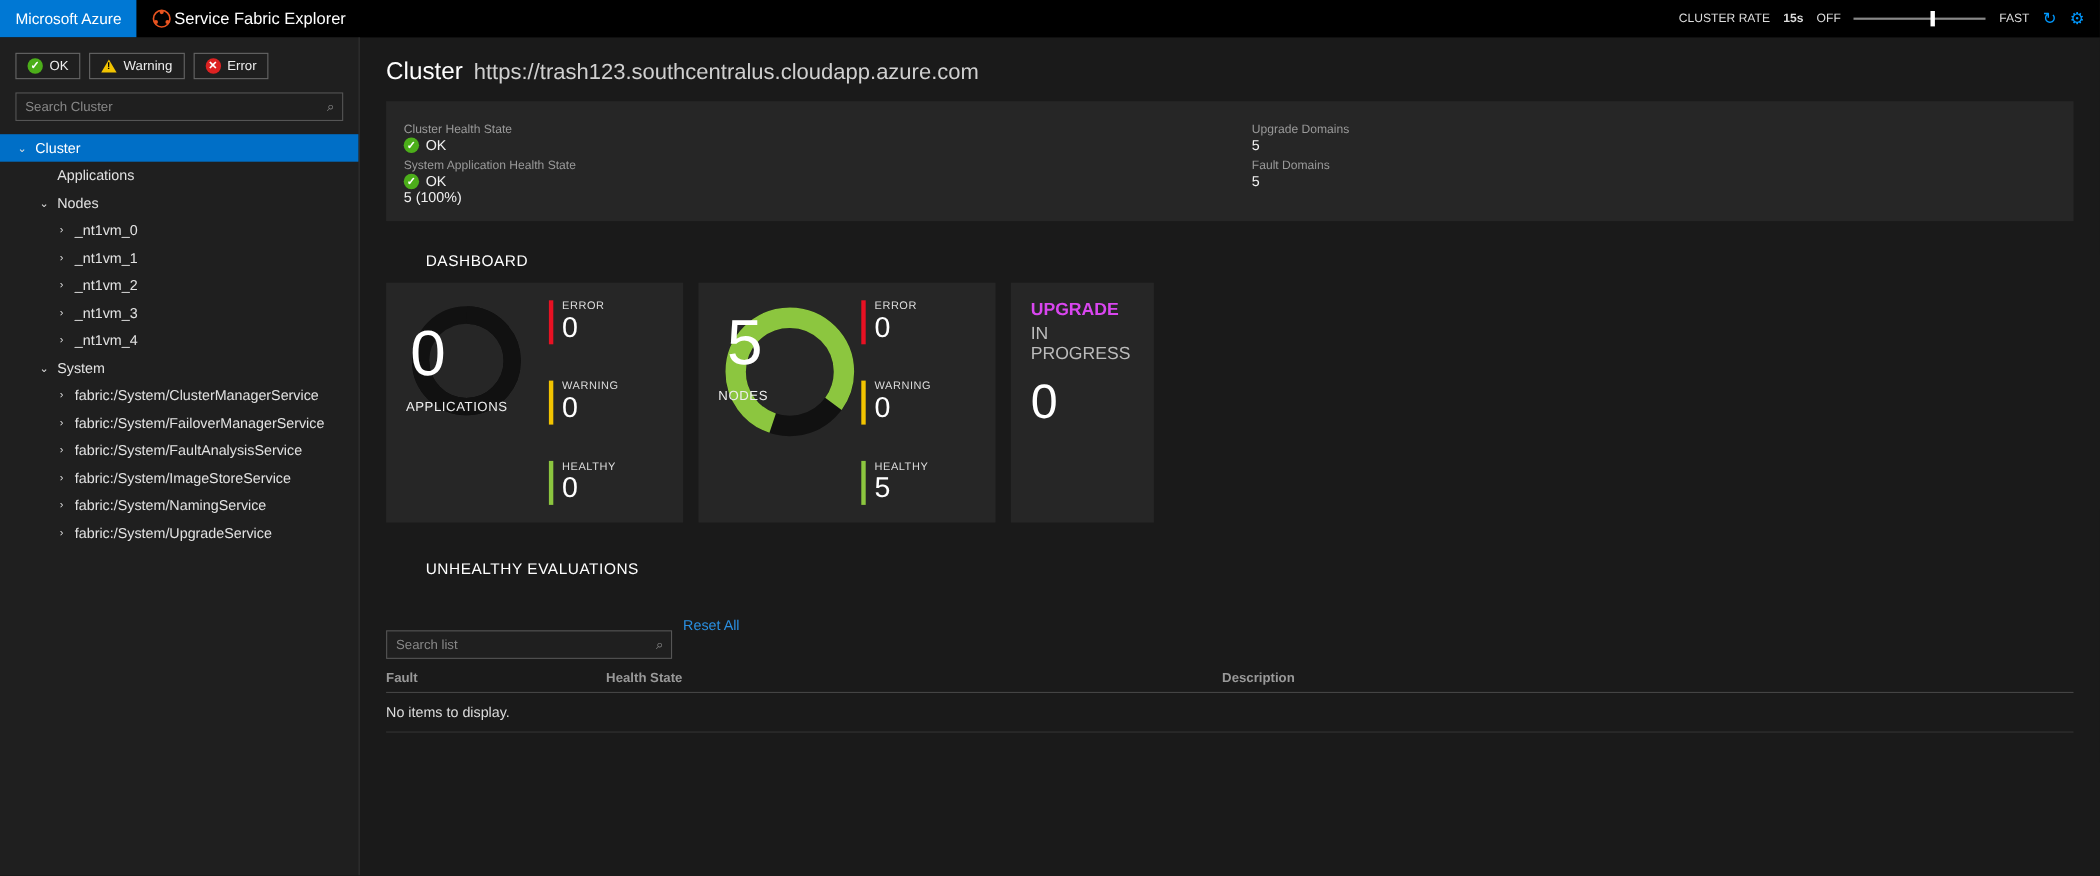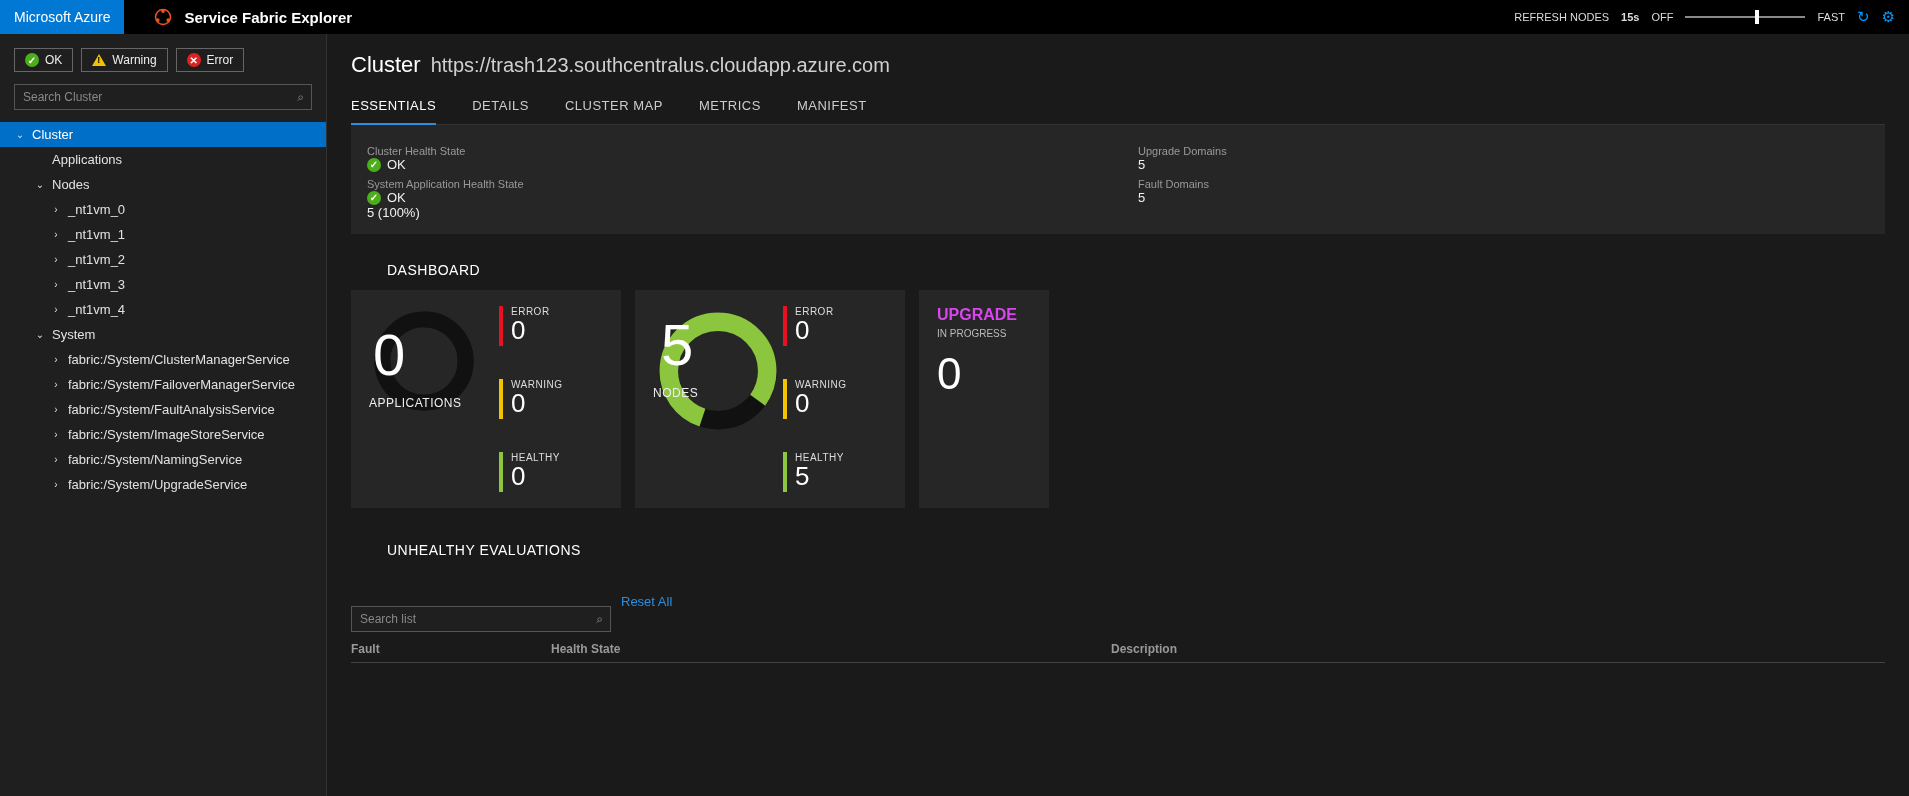--- a/index.html
+++ b/index.html
@@ -24,25 +24,25 @@
     display: flex;
     align-items: center;
     padding: 0 14px;
     color: #fff;
     font-size: 14px;
     font-weight: 400;
   }
   .sfx-brand {
     display: flex;
     align-items: center;
-    padding: 0 30px;
+    padding: 0 14px;
     color: #fff;
     font-size: 15px;
-    font-weight: 700;
-    gap: 12px;
+    font-weight: 400;
+    gap: 2px;
   }
   .sfx-logo {
     width: 18px; height: 18px;
   }
   .topbar-right {
     margin-left: auto;
     display: flex;
     align-items: center;
     gap: 12px;
     padding-right: 14px;
@@ -200,21 +200,21 @@
   .metrics-col { display:flex; flex-direction:column; justify-content:space-between; }
   .metric { display:flex; gap:8px; align-items:flex-start; }
   .bar { width:4px; height:40px; }
   .bar.red { background:#e81123; }
   .bar.yellow { background:#f2c400; }
   .bar.green { background:#8cc63f; }
   .metric .mlbl { font-size:10px; letter-spacing:.5px; color:#ddd; }
   .metric .mval { font-size:26px; font-weight:300; color:#fff; line-height:1; }
   .upgrade-card { width:130px; flex-direction:column; gap:4px; justify-content:flex-start; }
   .upgrade-card .ulbl1 { font-size:16px; font-weight:600; color:#d946ef; }
-  .upgrade-card .ulbl2 { font-size:10px; color:#bbb; }
+  .upgrade-card .ulbl2 { font-size:16px; color:#bbb; }
   .upgrade-card .unum { font-size:44px; font-weight:300; color:#fff; margin-top:6px; }
 
   
   .eval-controls { display:flex; gap:10px; align-items:center; margin-bottom:10px; }
   .eval-controls .search-slim {
     width:260px; position:relative;margin-top:36px;
   }
   .link { color:#2a8fe0; font-size:13px; cursor:pointer; }
   .eval-table-head {
     display:grid; grid-template-columns: 200px 560px 1fr;
@@ -231,21 +231,21 @@
   <div class="sfx-brand">
     <svg class="sfx-logo" viewBox="0 0 24 24">
       <circle cx="12" cy="12" r="10" fill="none" stroke="#e95420" stroke-width="2"></circle>
       <circle cx="12" cy="4" r="2.5" fill="#e95420"></circle>
         <circle cx="19" cy="16" r="2.5" fill="#e95420"></circle>
         <circle cx="5" cy="16" r="2.5" fill="#e95420"></circle>
     </svg>
     <span>Service Fabric Explorer</span>
   </div>
   <div class="topbar-right">
-    <span>REFRESH NODES</span>
+    <span>CLUSTER RATE</span>
     <b>15s</b>
     <span>OFF</span>
     <div class="slider-track">
         <div class="slider-thumb"></div>
       </div>
     <span>FAST</span>
     <span class="icon-btn">↻</span>
     <span class="icon-btn">⚙</span>
   </div>
 </div>
@@ -332,27 +332,20 @@
           <span>fabric:/System/UpgradeService</span>
         </div>
       </div>
   </div>
 
   <div class="content">
     <div class="page-title-row">
       <span class="t1">Cluster</span>
       <span class="t2">https://trash123.southcentralus.cloudapp.azure.com</span>
     </div>
-    <div class="tabs" id="tabs">
-        <div class="tab active">ESSENTIALS</div>
-        <div class="tab">DETAILS</div>
-        <div class="tab">CLUSTER MAP</div>
-        <div class="tab">METRICS</div>
-        <div class="tab">MANIFEST</div>
-      </div>
 
     <div class="essentials">
       <div>
         <div class="ess-label">Cluster Health State</div>
         <div class="ess-value">
             <span class="ok-badge">✓</span>
             <span>OK</span>
           </div>
         <div class="ess-label">System Application Health State</div>
         <div class="ess-value">
@@ -457,14 +450,15 @@
         <input class="search-input" placeholder="Search list" style="">
         <span class="search-icon-pos" style="right:8px;">⌕</span>
       </div>
       <span class="link">Reset All</span>
     </div>
     <div class="eval-table-head">
       <div>Fault</div>
       <div>Health State</div>
       <div>Description</div>
     </div>
+    <div class="eval-empty">No items to display.</div>
   </div>
 </div>
 
 </body></html>

